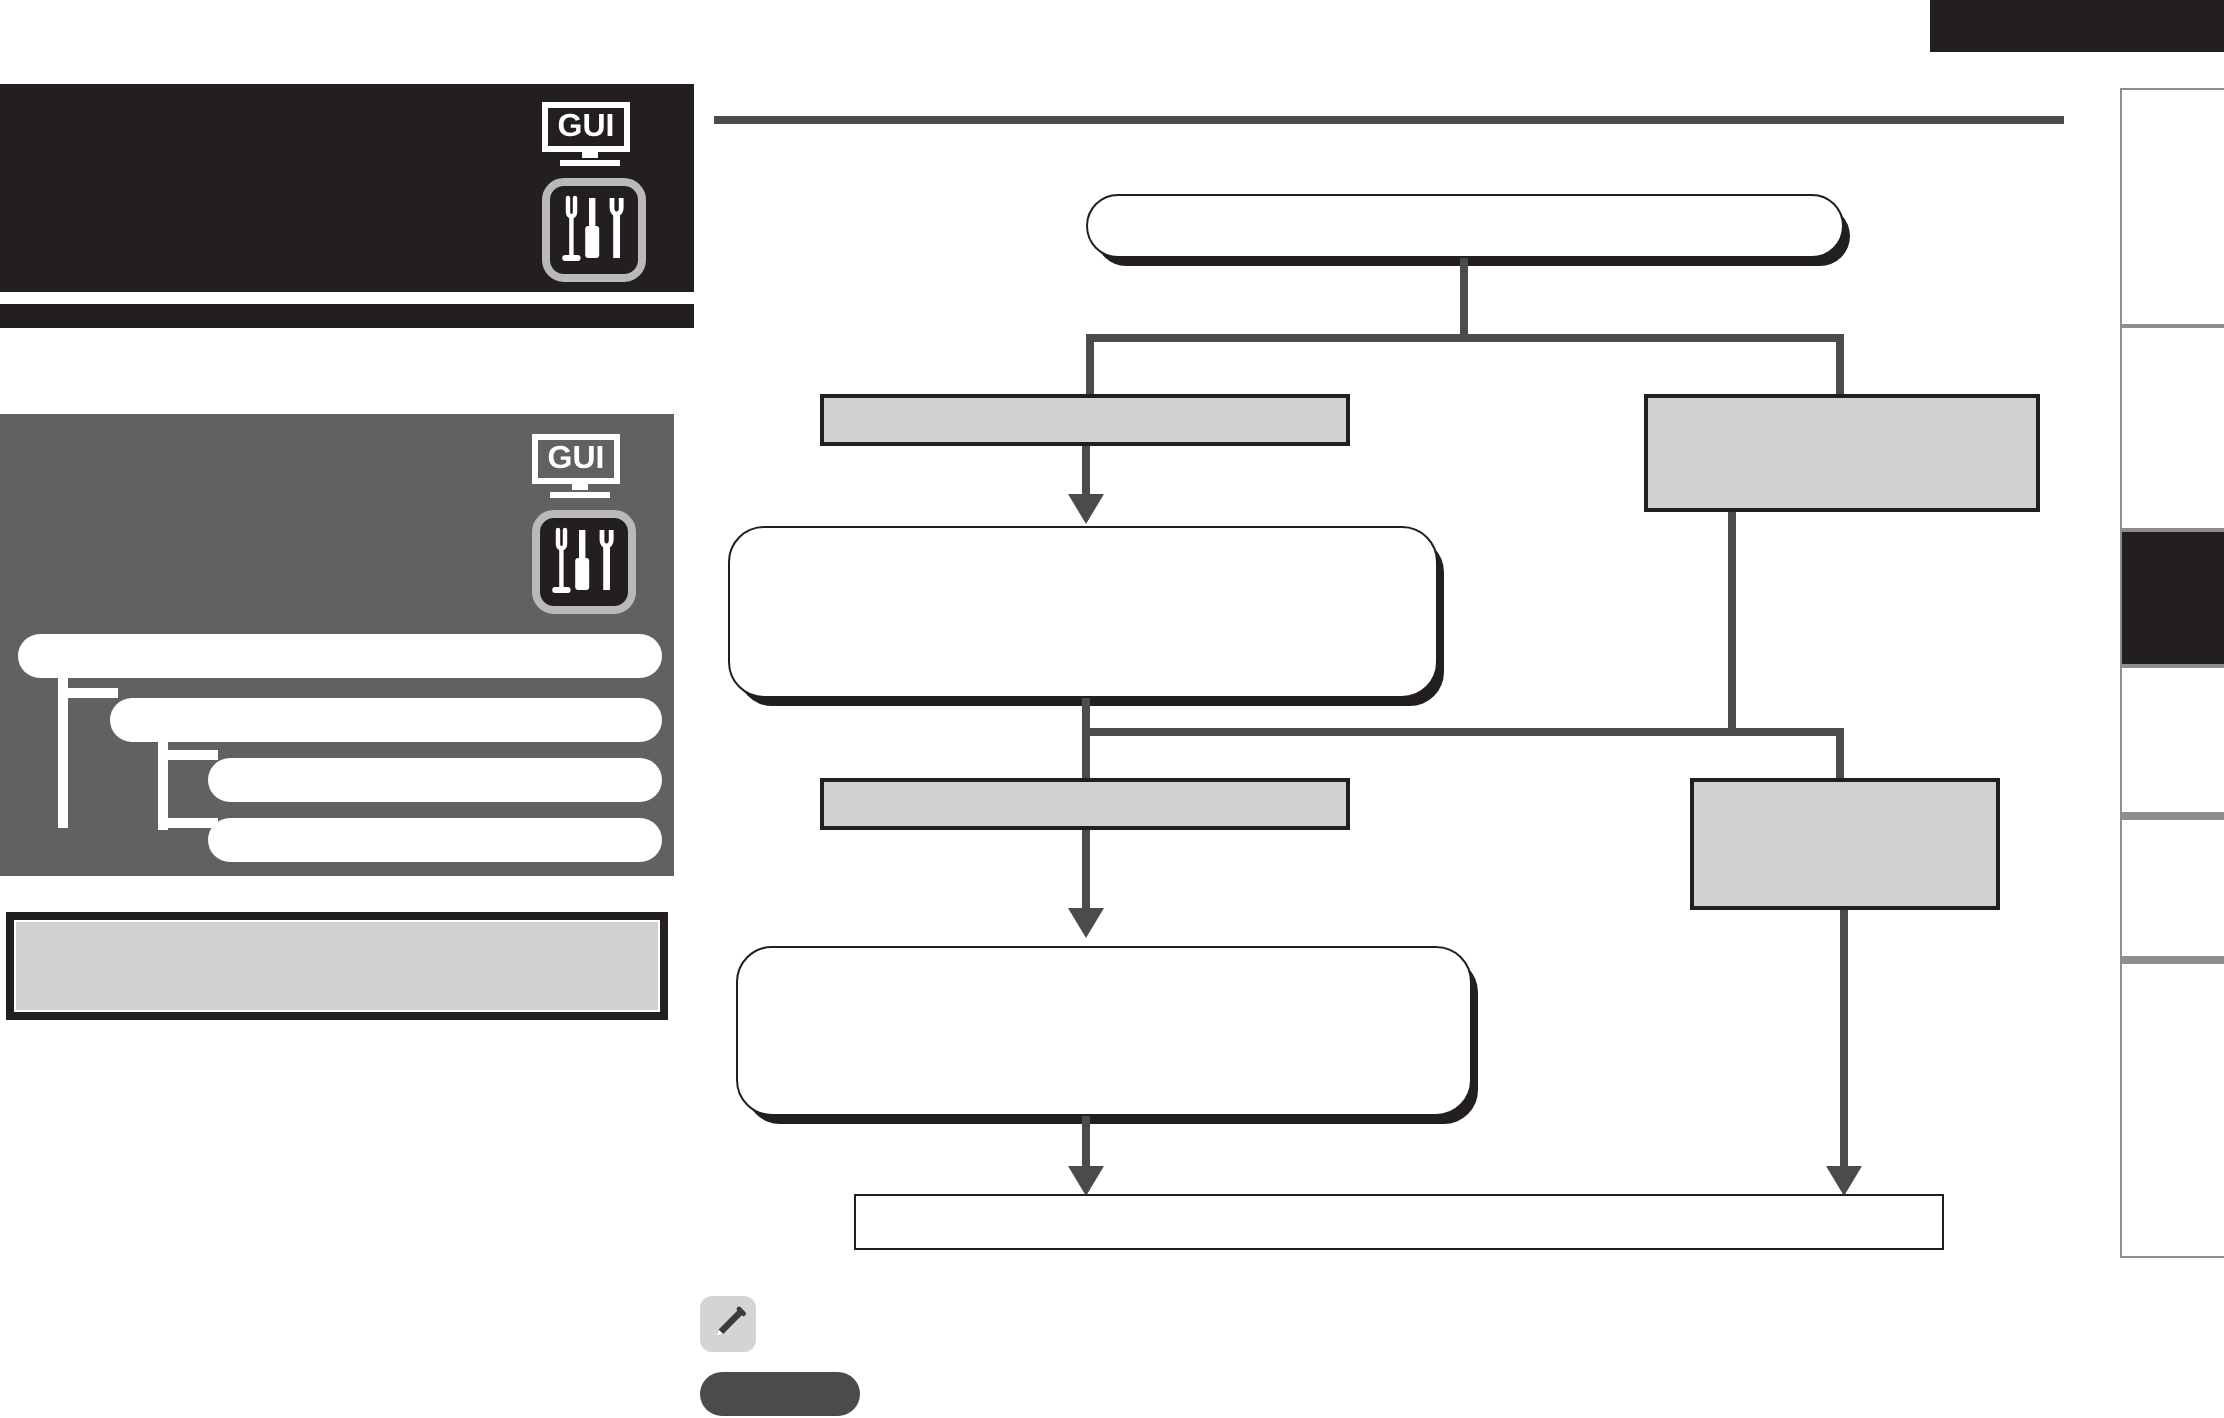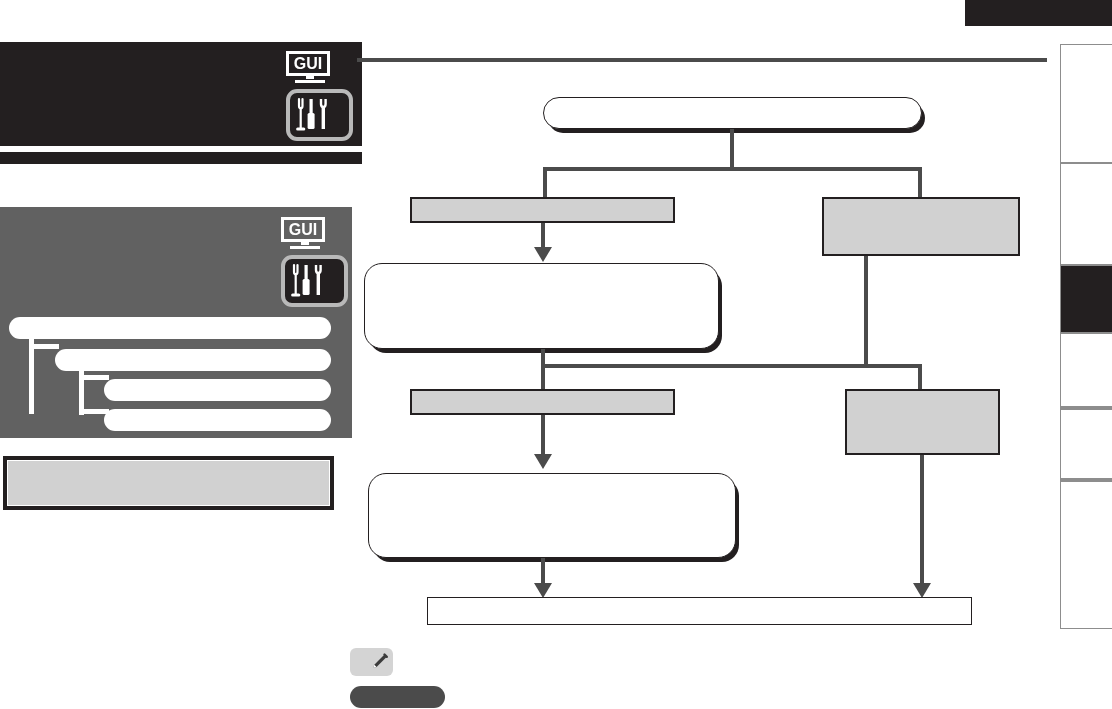--- a/index.html
+++ b/index.html
@@ -3,21 +3,21 @@
 <meta charset="utf-8">
 <style>
   html,body{margin:0;padding:0;background:#ffffff;}
   body{
     width:1112px;height:709px;position:relative;overflow:hidden;
     font-family:"Liberation Sans", sans-serif;
     color:#231f20;
   }
 
   
-  .abs{position:absolute;padding-left:15px;}
+  .abs{position:absolute;}
 
   
   #top-right-bar{
     left:965px;top:0;width:147px;height:26px;background:#231f20;
   }
 
   
   #header-panel{
     left:0;top:42px;width:347px;height:104px;background:#231f20;
   }

